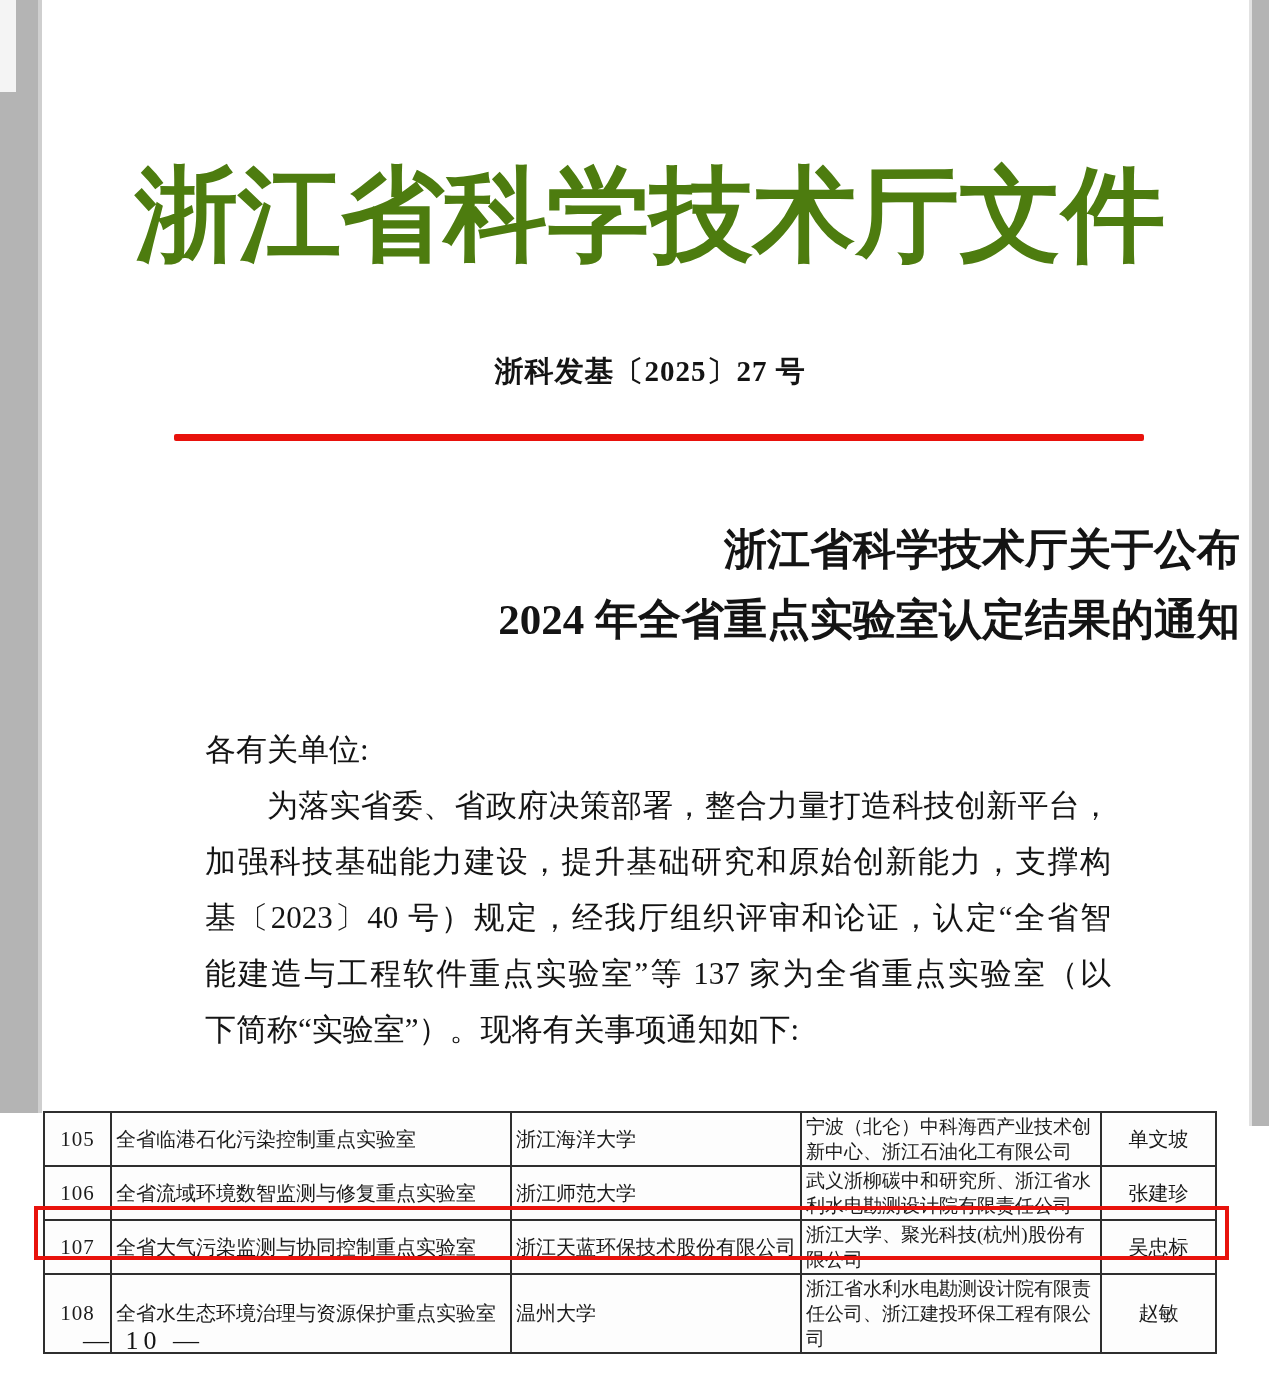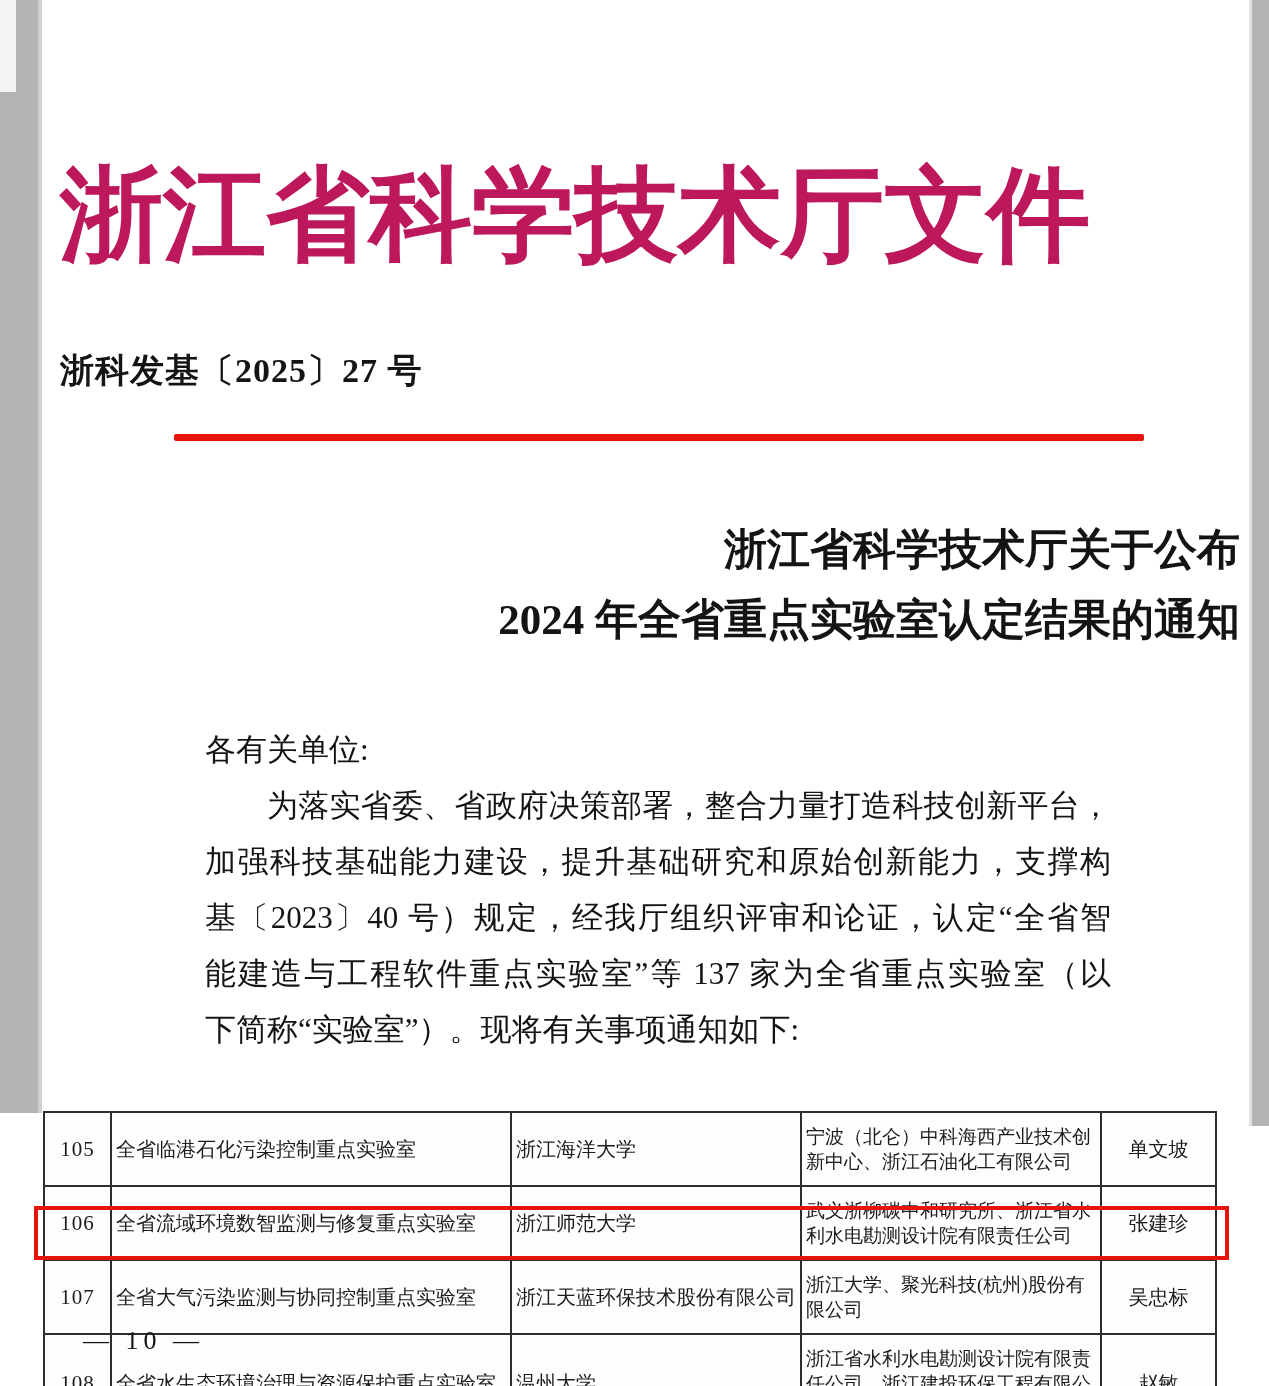--- a/index.html
+++ b/index.html
@@ -13,28 +13,28 @@
   }
   
   .gray-left{position:absolute;left:0;top:0;width:38px;height:1113px;background:#b4b4b4;}
   .corner-notch{position:absolute;left:0;top:0;width:16px;height:92px;background:#f4f4f4;}
   .edge-left{position:absolute;left:38px;top:0;width:4px;height:1113px;background:#cfcfcf;}
   .gray-right{position:absolute;left:1252px;top:0;width:17px;height:1126px;background:#b4b4b4;}
   .edge-right{position:absolute;left:1249px;top:0;width:3px;height:1126px;background:#e2e2e2;}
 
   .letterhead{
     position:absolute;left:60px;top:140px;width:1180px;height:150px;
-    margin:0;line-height:150px;
+    margin:0;line-height:150px;text-align:center;
     font-size:103px;font-weight:bold;letter-spacing:0px;
-    color:#be185d;white-space:nowrap;
+    color:#4d7c0f;white-space:nowrap;
   }
   .doc-number{
     position:absolute;left:60px;top:350px;width:1180px;
-    line-height:42px;text-align:left;
-    font-size:34px;font-weight:bold;letter-spacing:1px;
+    line-height:42px;text-align:center;
+    font-size:29px;font-weight:bold;letter-spacing:1px;
   }
   .red-rule{
     position:absolute;left:174px;top:434px;width:970px;height:7px;
     background:#e8120c;border-radius:2px;
   }
   .notice-title{
     position:absolute;left:60px;top:515px;width:1180px;
     text-align:right;font-size:43px;font-weight:bold;
   }
   .notice-title div{line-height:70px;white-space:nowrap;}
@@ -49,21 +49,21 @@
 
   table.results{
     position:absolute;left:43px;top:1111px;width:1172px;
     border-collapse:collapse;table-layout:fixed;
     font-size:20px;color:#1b1b1b;
     background:#fdfdfd;
   }
   table.results td{
     border:2px solid #2e2e2e;
     vertical-align:middle;
-    padding:11px 4px;
+    padding:1px 4px;
     overflow:hidden;
   }
   td.col-no{text-align:center;font-size:21px;letter-spacing:1px;}
   td.col-lab{padding-left:14px;}
   td.col-institution{padding-left:12px;}
   td.col-partners{font-size:19px;line-height:25px;padding-left:8px;padding-right:4px;}
   td.col-director{text-align:center;}
   tr.r0{height:54px;}
   tr.r1{height:47px;}
   tr.r2{height:50px;}

